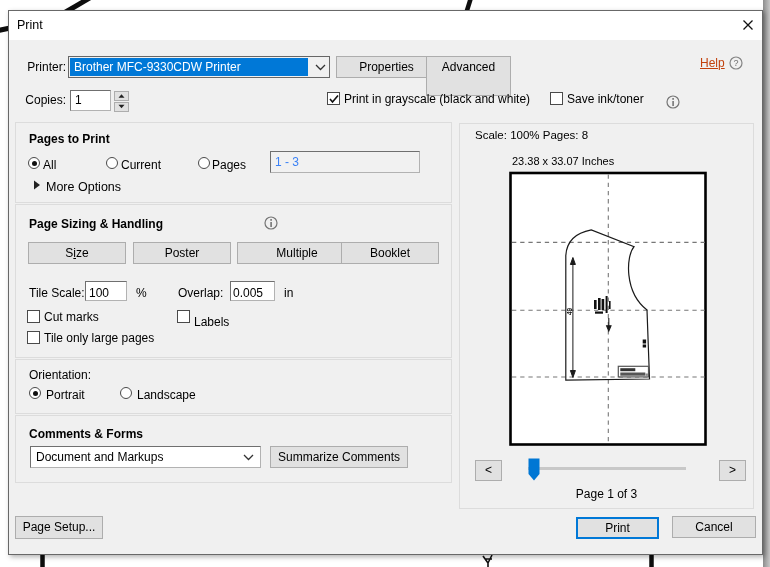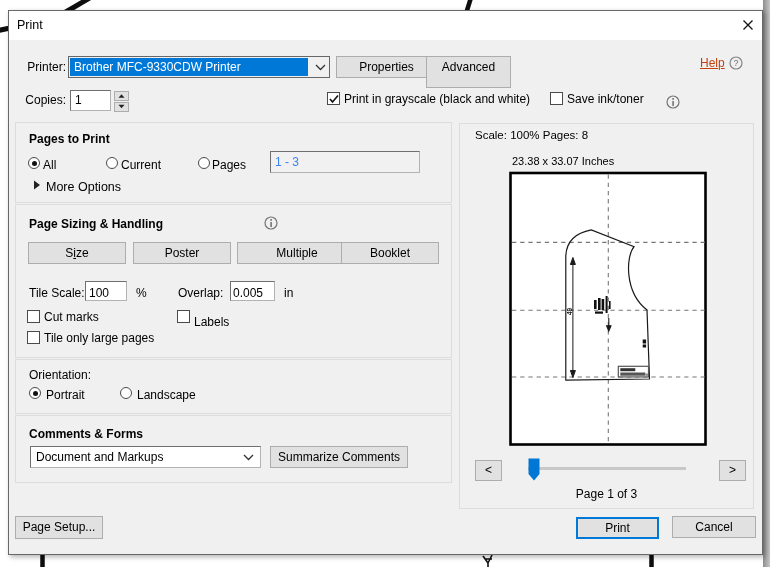--- a/index.html
+++ b/index.html
@@ -53,21 +53,21 @@
 </svg>
 
 <div class="abs lbl" style="left:20px;top:60px;width:46px;text-align:right;">Printer:</div>
 <div class="abs inp" style="left:68px;top:56px;width:262px;height:22px;background:#f0f0f0;border-color:#666;"></div>
 <div class="abs" style="left:70px;top:58px;width:238px;height:18px;background:#0078d7;"></div>
 <div class="abs" style="left:74px;top:60px;color:#fff;font-size:12px;">Brother MFC-9330CDW Printer</div>
 <svg class="abs" style="left:315px;top:62px" width="11" height="10" viewBox="0 0 11 10">
   <path d="M1,3 L5.5,7.5 L10,3" stroke="#333" stroke-width="1.3" fill="none"></path>
 </svg>
 <div class="abs btn" style="left:336px;top:56px;width:101px;height:22px;line-height:20px;">Properties</div>
-<div class="abs btn" style="left:426px;top:56px;width:85px;height:32px;line-height:20px;">Advanced</div>
+<div class="abs btn" style="left:426px;top:56px;width:85px;height:40px;line-height:20px;">Advanced</div>
 <div class="abs" style="left:700px;top:56px;color:#c2410c;text-decoration:underline;">Help</div>
 <svg class="abs" style="left:729px;top:56px" width="14" height="14" viewBox="0 0 14 14">
   <circle cx="7" cy="7" r="6" fill="none" stroke="#848484" stroke-width="1.2"></circle>
   <text x="7" y="10.3" text-anchor="middle" font-size="9" fill="#6e6e6e" font-family="Liberation Sans">?</text>
 </svg>
 
 <div class="abs lbl" style="left:20px;top:93px;width:46px;text-align:right;">Copies:</div>
 <div class="abs inp" style="left:70px;top:90px;width:41px;height:21px;"></div>
 <div class="abs" style="left:75px;top:93px;">1</div>
 <div class="abs btn" style="left:114px;top:91px;width:15px;height:9.5px;"></div>

